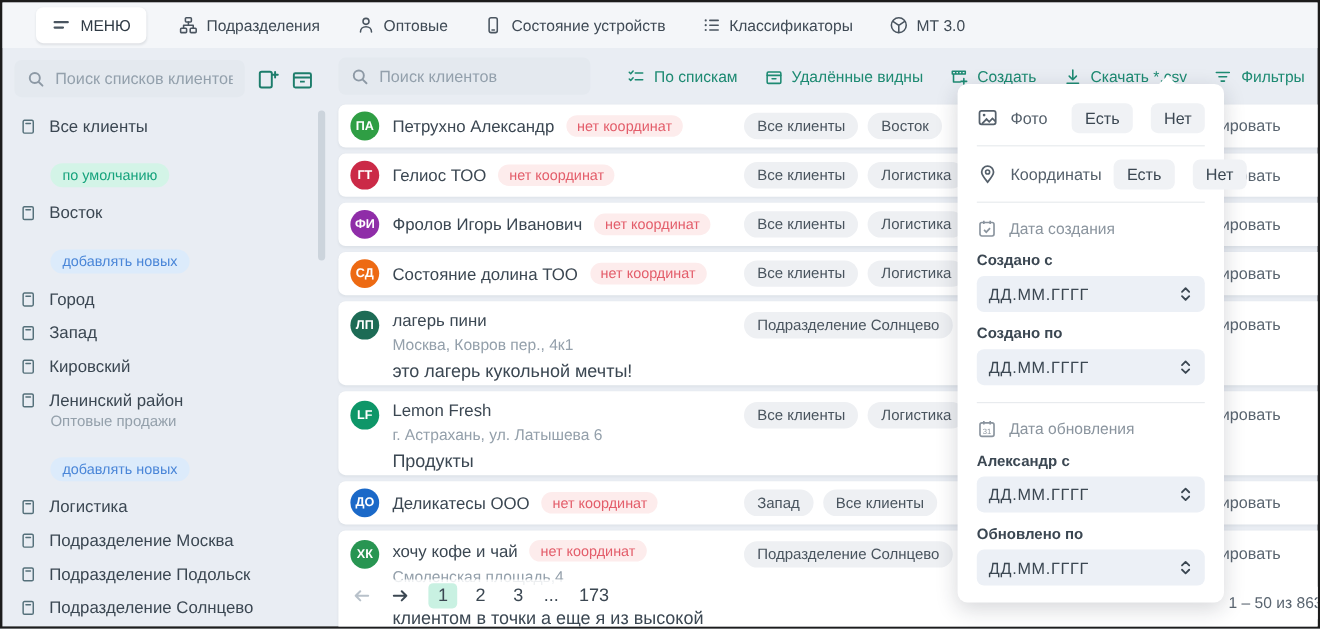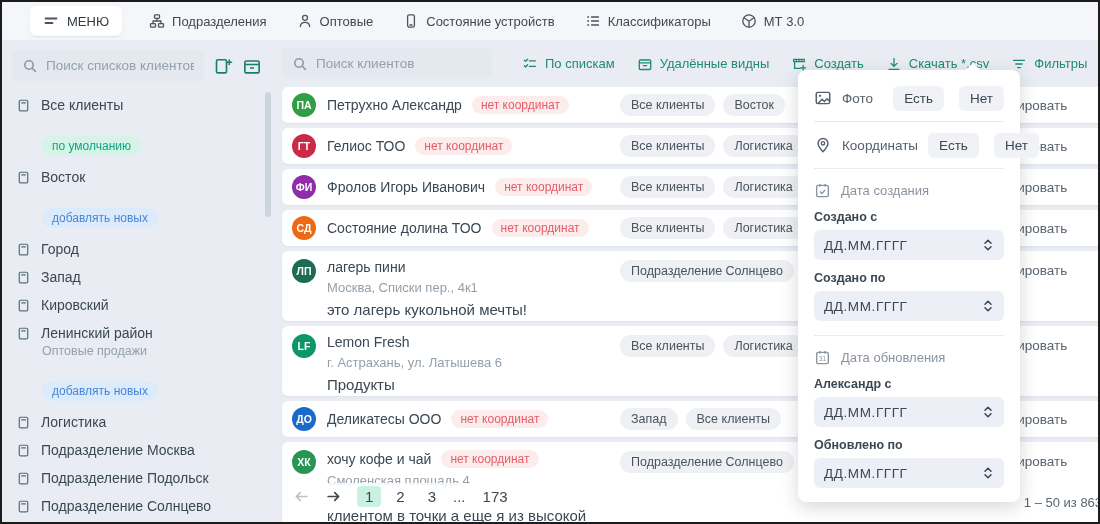--- a/index.html
+++ b/index.html
@@ -482,21 +482,21 @@
               </span>
               <span>Редактировать</span>
             </div>
           </div>
           <div class="row multi">
             <span class="avatar" style="background: rgb(29, 107, 85);">ЛП</span>
             <div class="row-content">
               <div class="row-line1">
                 <span class="row-name">лагерь пини</span>
               </div>
-              <div class="row-addr">Москва, Списки пер., 4к1</div>
+              <div class="row-addr">Москва, Ковров пер., 4к1</div>
               <div class="row-desc">это лагерь кукольной мечты!</div>
             </div>
             <div class="row-tags">
               <span class="tag">Подразделение Солнцево</span>
               <span class="tag">Все клиенты</span>
             </div>
             <div class="row-edit">
               <span class="icon">
                 <svg width="15" height="15" viewBox="0 0 16 16" fill="none" stroke="currentColor" stroke-width="1.3" stroke-linecap="round" stroke-linejoin="round">
                   <path d="M3.4 12.6 l.7-2.7 6.9-6.9 2 2 -6.9 6.9 z M10 4 l2 2"></path>

